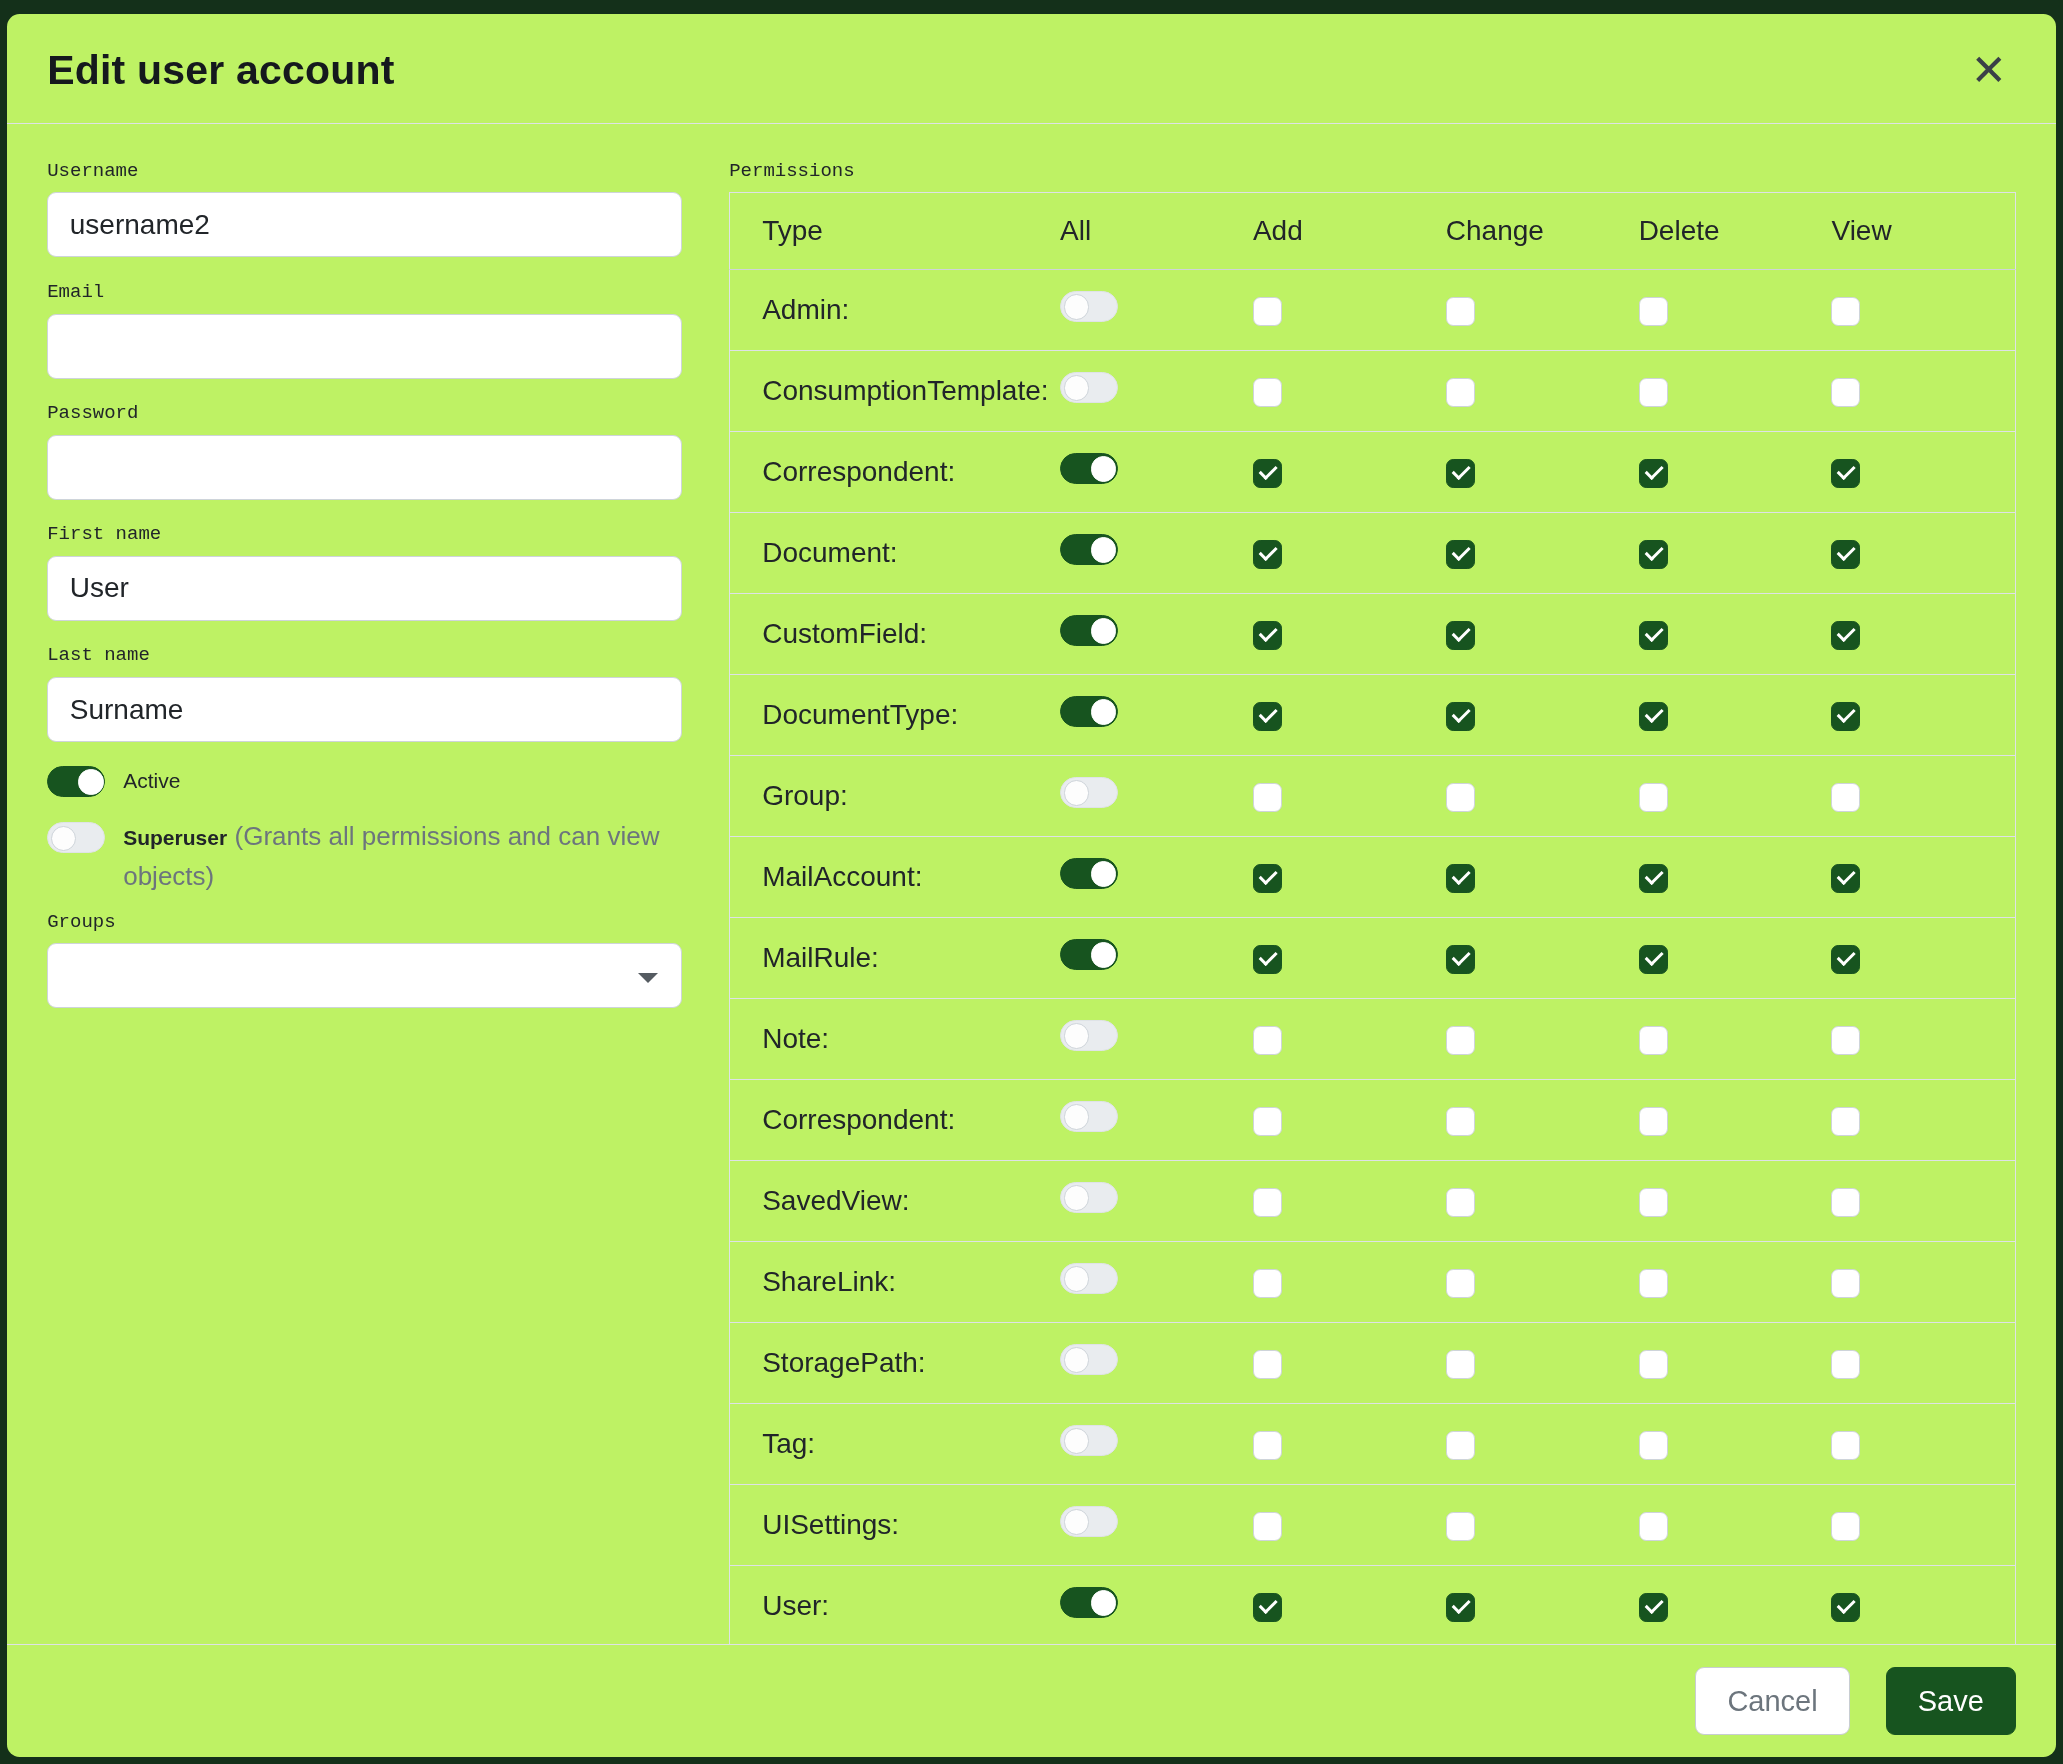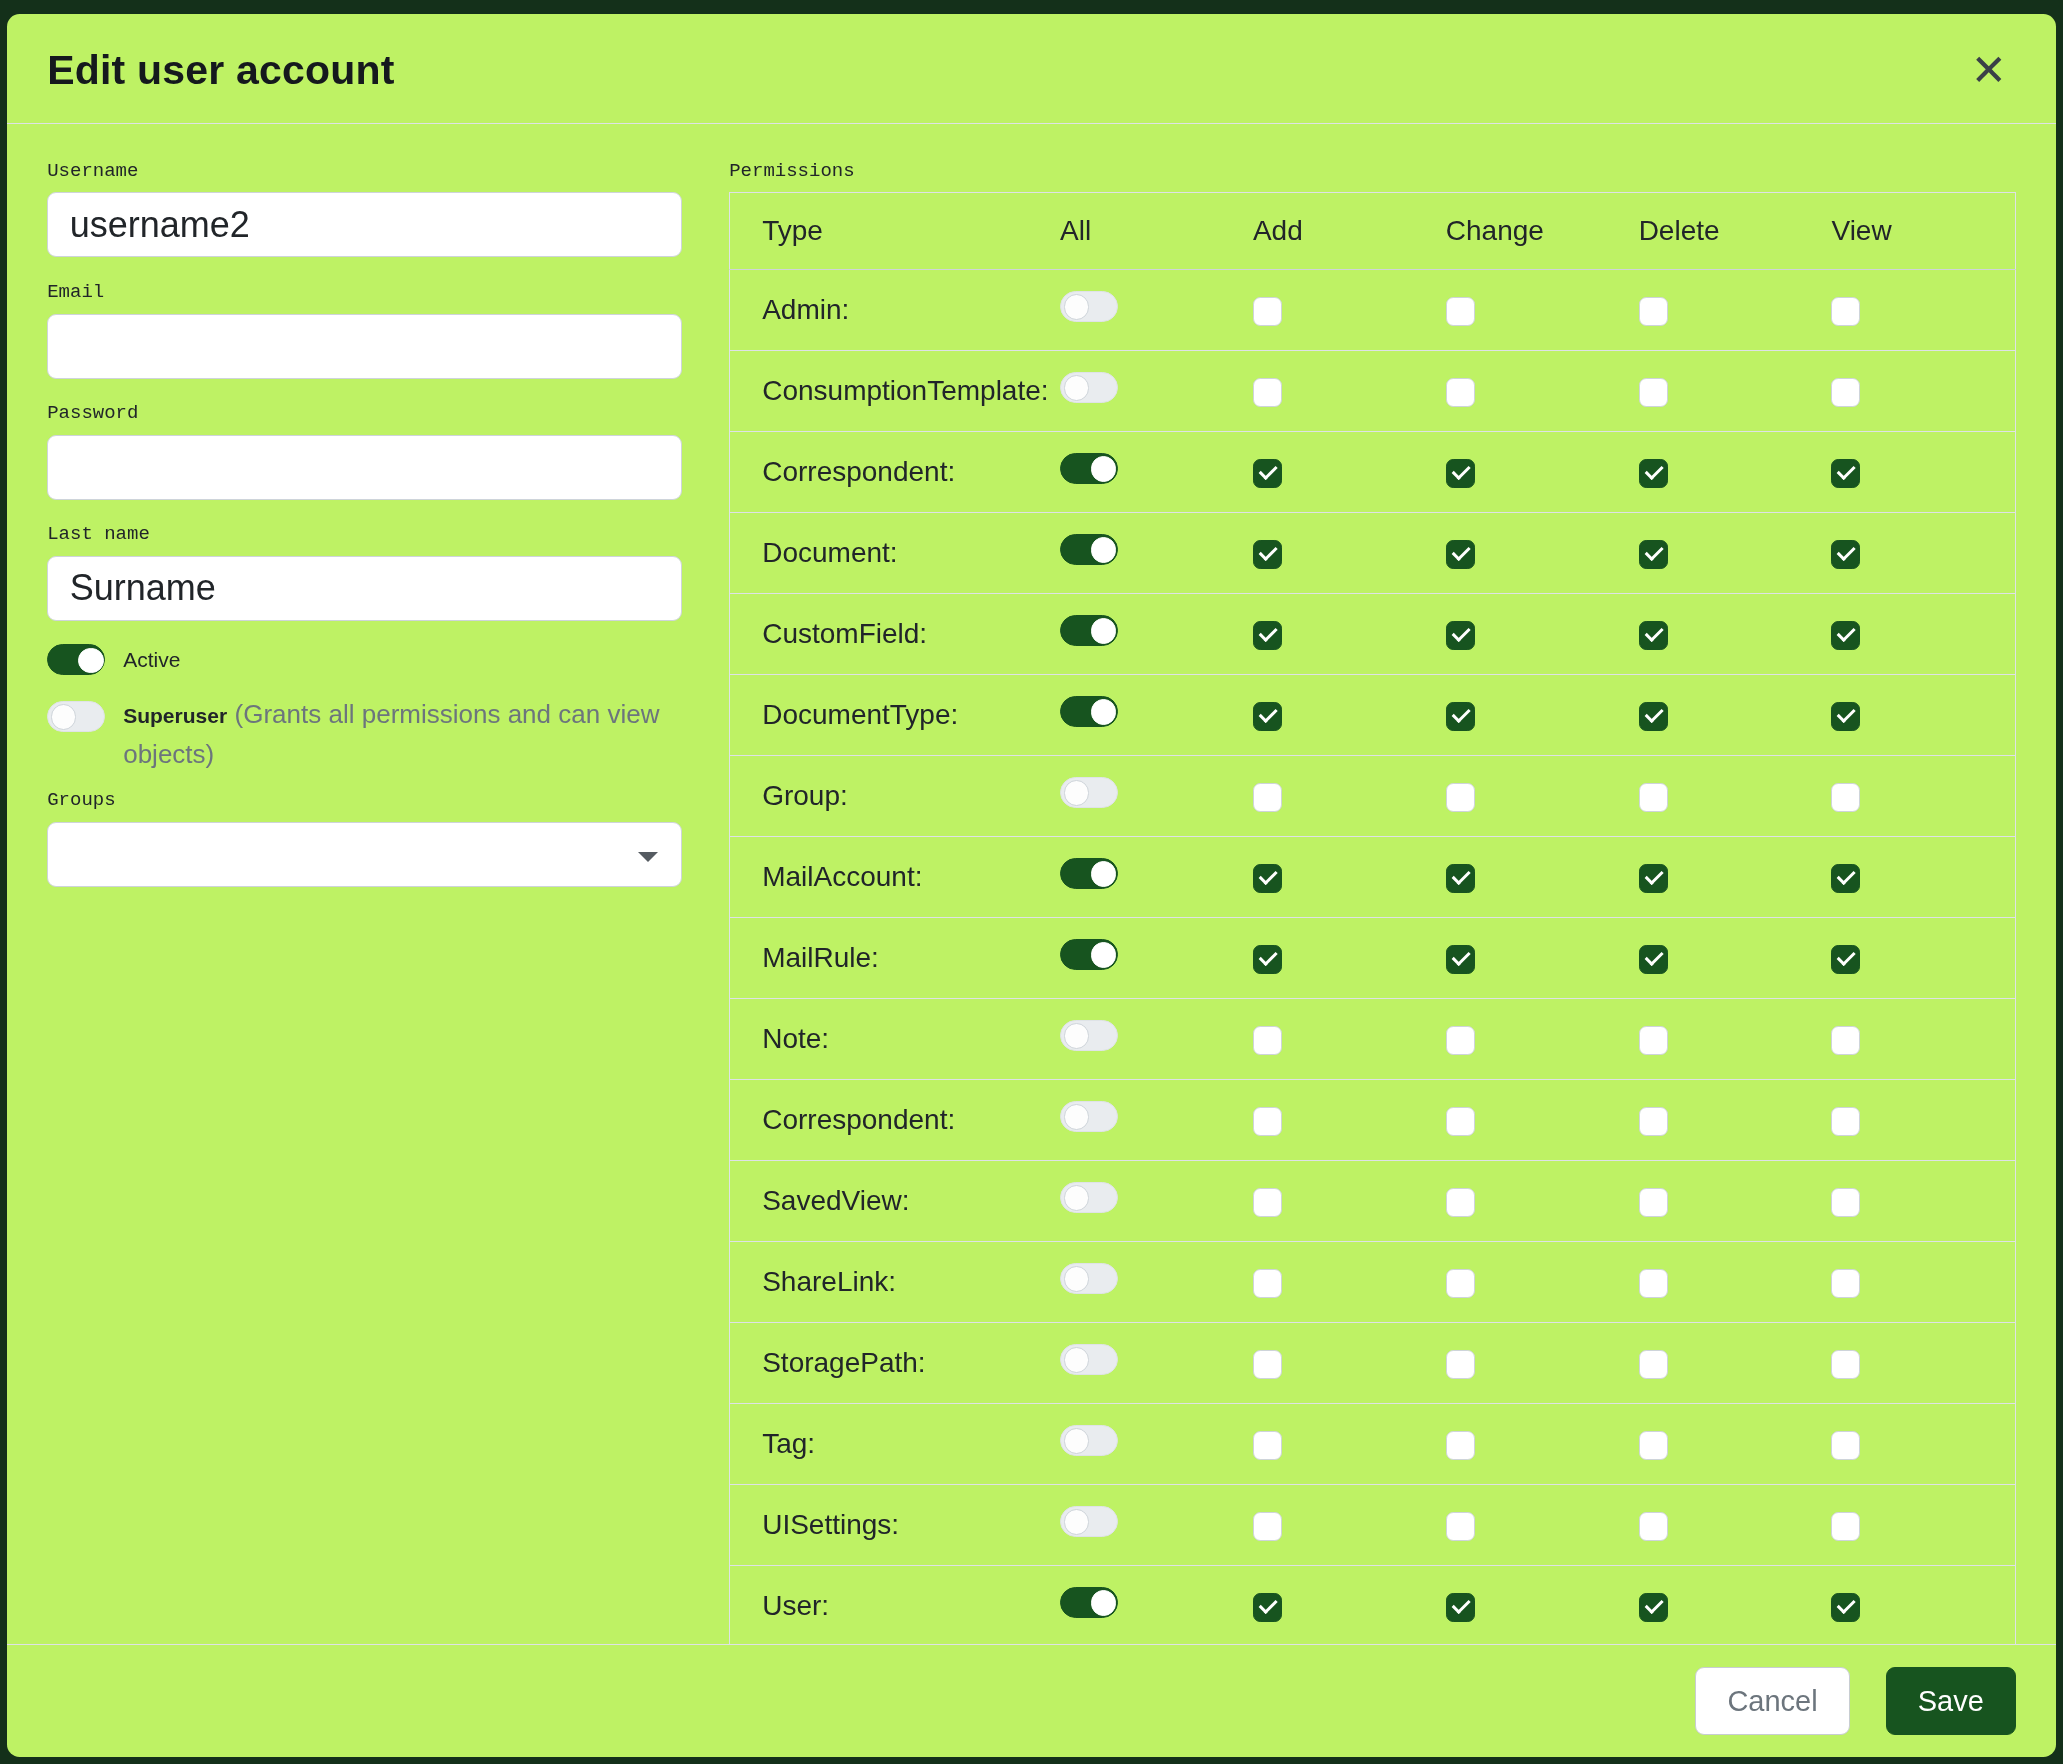--- a/index.html
+++ b/index.html
@@ -40,21 +40,21 @@
     overflow: hidden;
     align-items: flex-start;
   }
   .left-col { width: 635px; flex: none; }
   .right-col { flex: 1; }
   .form-group { margin-bottom: 23.4px; }
   .form-label { display: block; font-size: 19px; margin-bottom: 10.8px; color: #212529; font-family: Liberation Mono, monospace; }
   .text-input {
     width: 100%; height: 65px;
     border: 1.8px solid #ced4da; border-radius: 9px;
-    font-size: 36px; padding: 0 21.6px; color: #212529;
+    font-size: 28px; padding: 0 21.6px; color: #212529;
     font-family: "Liberation Sans", sans-serif;
     background: #fff; outline: none;
   }
   .toggle {
     display: inline-block; width: 58px; height: 31px; flex: none;
     border-radius: 31px; background: #e9ecef; border: 0.9px solid #dfe3e7;
     position: relative; cursor: pointer;
   }
   .toggle::after {
     content: ""; position: absolute; top: 2.7px; left: 2.7px;
@@ -147,20 +147,24 @@
       <div class="form-group">
         <label class="form-label">Email</label>
         <input class="text-input" type="text" value="" style="">
       </div>
 
       <div class="form-group">
         <label class="form-label">Password</label>
         <input class="text-input" type="password" value="" style="">
       </div>
 
+      <div class="form-group">
+        <label class="form-label">First name</label>
+        <input class="text-input" type="text" value="User" style="">
+      </div>
 
       <div class="form-group">
         <label class="form-label">Last name</label>
         <input class="text-input" type="text" value="Surname" style="">
       </div>
 
       <div class="switch-row">
         <span class="toggle on"></span>
         <span class="switch-label">Active</span>
       </div>

